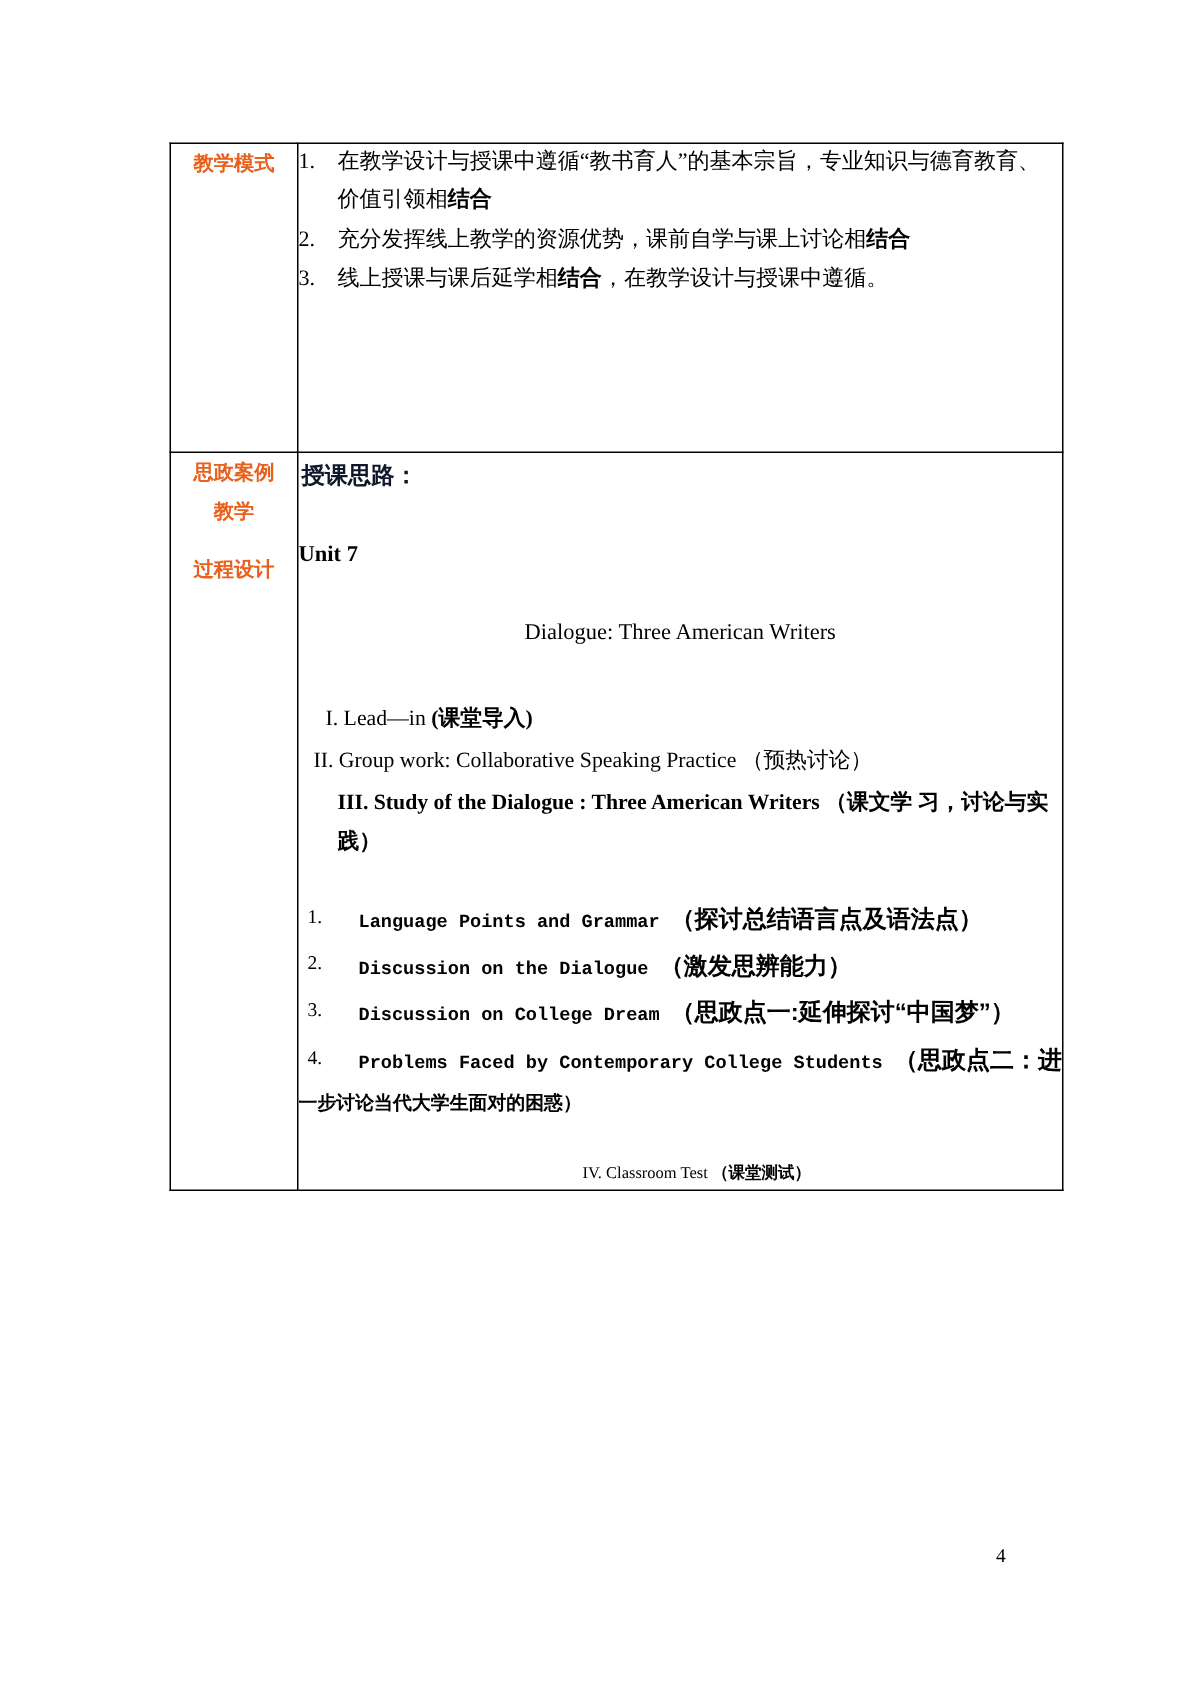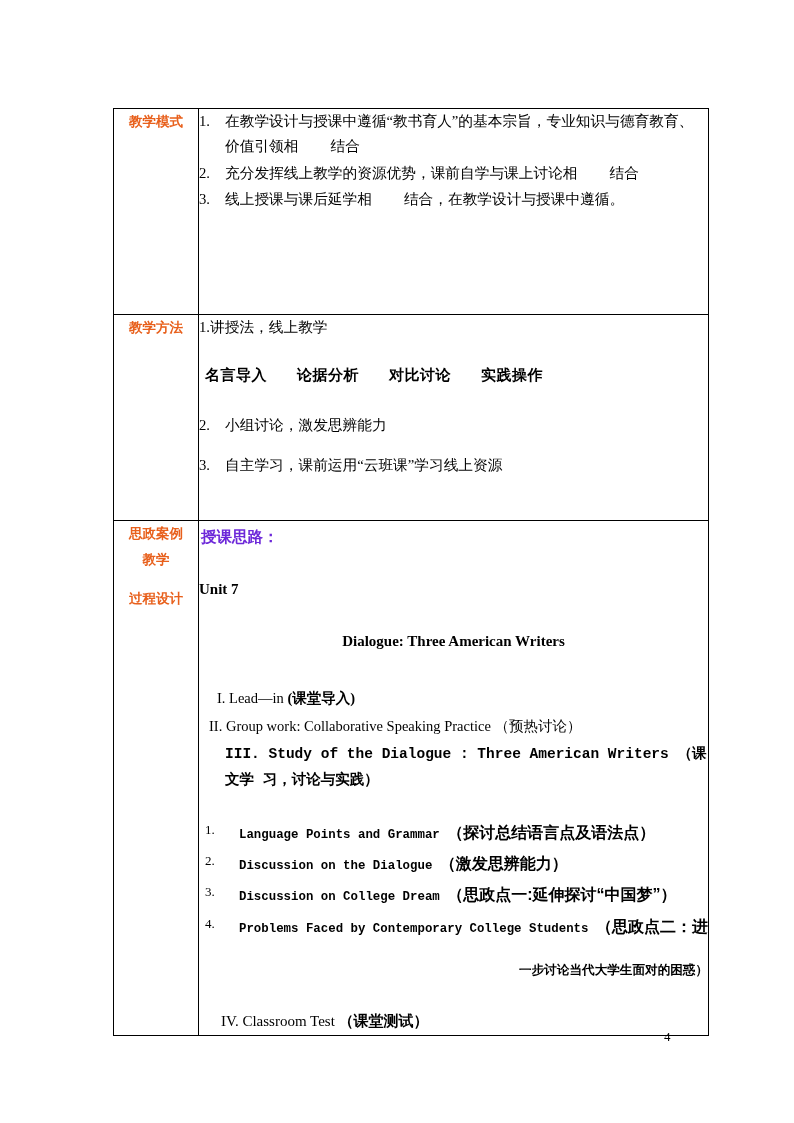--- a/index.html
+++ b/index.html
@@ -17,21 +17,21 @@
   .page {
     position: absolute;
     left: 0; top: 0;
     width: 794px;
     height: 1123px;
     box-sizing: border-box;
   }
   table.doc-table {
     position: absolute;
     left: 113px;
-    top: 108px;
+    top: 95px;
     width: 595px;
     border-collapse: collapse;
     table-layout: fixed;
   }
   table.doc-table td {
     border: 1px solid #000000;
     vertical-align: top;
     padding: 0;
   }
   td.label-cell {
@@ -61,21 +61,21 @@
     padding-left: 26px;
     margin-bottom: 1px;
     font-size: 14.7px;
     line-height: 1.72;
   }
   .row1-list li .num {
     position: absolute;
     left: 0;
     top: 0;
   }
-  .bold-red-none { font-weight: normal; padding-left: 32px; }
+  .bold-red-none { font-weight: bold; }
   .row1-cell { height: 205px; }
 
   
   .row2-cell { height: 205px; }
   .r2-line {
     font-size: 14.7px;
     line-height: 1.72;
     margin: 0 0 4px 0;
   }
   .r2-keywords {
@@ -90,44 +90,44 @@
     padding-left: 26px;
     font-size: 14.7px;
     line-height: 1.75;
     margin-bottom: 2px;
   }
   .r2-item .num { position: absolute; left: 0; top: 0; }
 
   
   .row3-cell { height: 470px; }
   .r3-title {
-    color: #6d28d9;
+    color: #0f172a;
     font-family: "Liberation Sans", sans-serif;
     font-weight: bold;
     font-size: 15.5px;
     margin: 2px 0 26px 2px;
   }
   .r3-unit {
     font-weight: bold;
     font-size: 15px;
     margin: 0 0 26px 0;
   }
   .r3-dialogue {
     text-align: center;
-    font-weight: bold;
+    font-weight: normal;
     font-size: 15px;
     margin: 0 0 30px 0;
   }
   .r3-roman {
     font-size: 14.5px;
     line-height: 1.8;
     margin: 0 0 2px 18px;
   }
   .r3-roman.indent2 { margin-left: 10px; }
-  .r3-roman.indent3 { margin-left: 26px; font-weight: bold; font-family: Liberation Mono, monospace; }
+  .r3-roman.indent3 { margin-left: 26px; font-weight: bold; }
   .r3-roman .nb { font-weight: normal; }
   .r3-roman .cn-bold { font-weight: bold; }
   .mono-list {
     margin: 24px 0 0 0;
     padding: 0;
     list-style: none;
     font-family: "Liberation Mono", monospace;
     font-size: 12.4px;
     font-weight: bold;
     line-height: 1.95;
@@ -146,27 +146,27 @@
   }
   .mono-list li .cn {
     font-family: "Liberation Sans", sans-serif;
     font-size: 16px;
     font-weight: bold;
   }
   .mono-cont {
     font-family: "Liberation Sans", sans-serif;
     font-size: 12.6px;
     font-weight: bold;
-    margin: 16px 0 0 0;
+    margin: 0 0 0 0;
     line-height: 1.95;
-    text-align: right;
   }
   .r3-test {
     margin: 26px 0 0 22px;
-    font-size: 15px;
+    font-size: 11px;
+    text-align: center;
   }
   .r3-test .cn-bold { font-weight: bold; }
 
   .page-number {
     position: absolute;
     left: 664px;
     top: 1029px;
     font-size: 13px;
     font-family: "Liberation Serif", serif;
   }
@@ -193,35 +193,20 @@
             <li>
               <span class="num">2.</span><span>充分发挥线上教学的资源优势，课前自学与课上讨论相</span><span class="bold-red-none">结合</span>
             </li>
             <li>
               <span class="num">3.</span><span>线上授课与课后延学相</span><span class="bold-red-none">结合</span><span>，在教学设计与授课中遵循。</span>
             </li>
           </ul>
         </td>
       </tr>
 
-      <tr>
-        <td class="label-cell">教学方法</td>
-        <td class="content-cell row2-cell">
-          <p class="r2-line">1.讲授法，线上教学</p>
-          <p class="r2-keywords">
-            <span>名言导入</span><span>论据分析</span><span>对比讨论</span><span>实践操作</span>
-          </p>
-          <p class="r2-item">
-            <span class="num">2.</span><span>小组讨论，激发思辨能力</span>
-          </p>
-          <p class="r2-item">
-            <span class="num">3.</span><span>自主学习，课前运用“云班课”学习线上资源</span>
-          </p>
-        </td>
-      </tr>
 
       <tr>
         <td class="label-cell">
           <div>思政案例</div>
           <div>教学</div>
           <div style="height:14px"></div>
           <div>过程设计</div>
         </td>
         <td class="content-cell row3-cell">
           <div class="r3-title">授课思路：</div>

